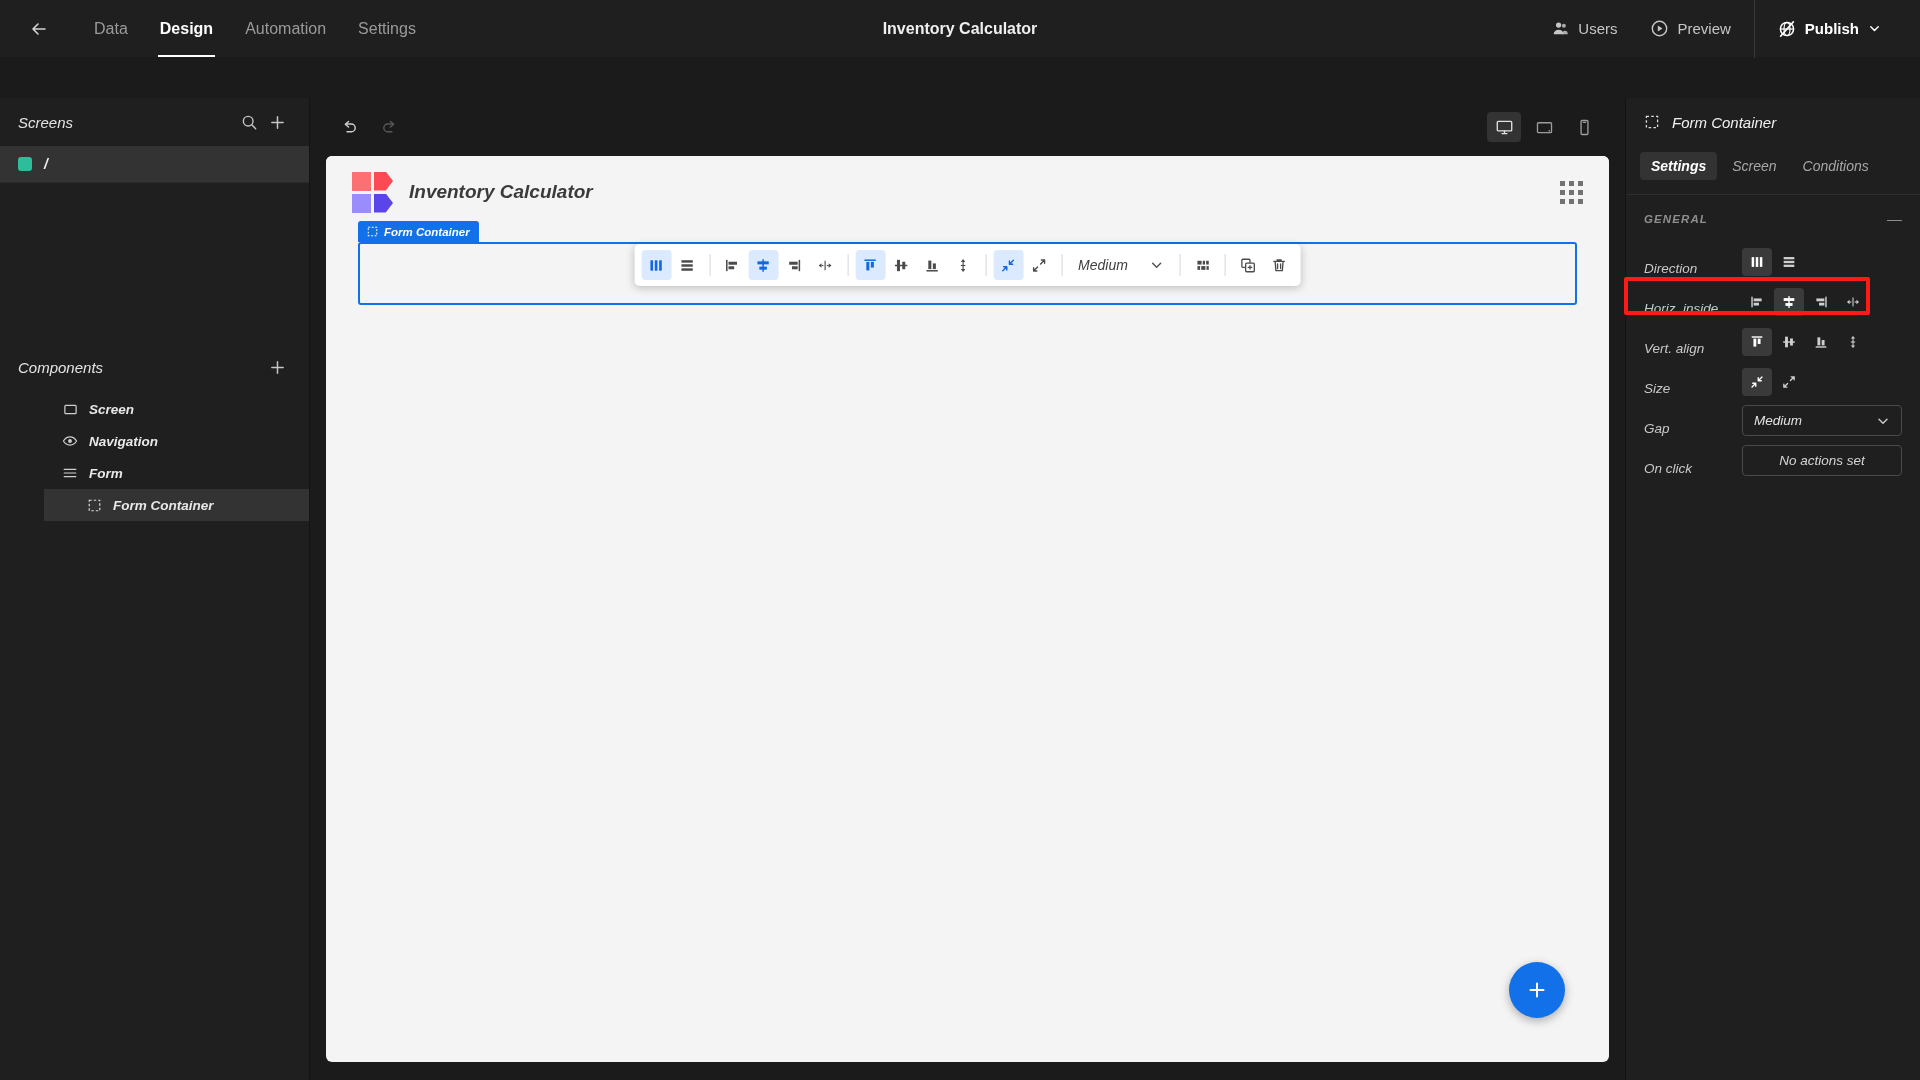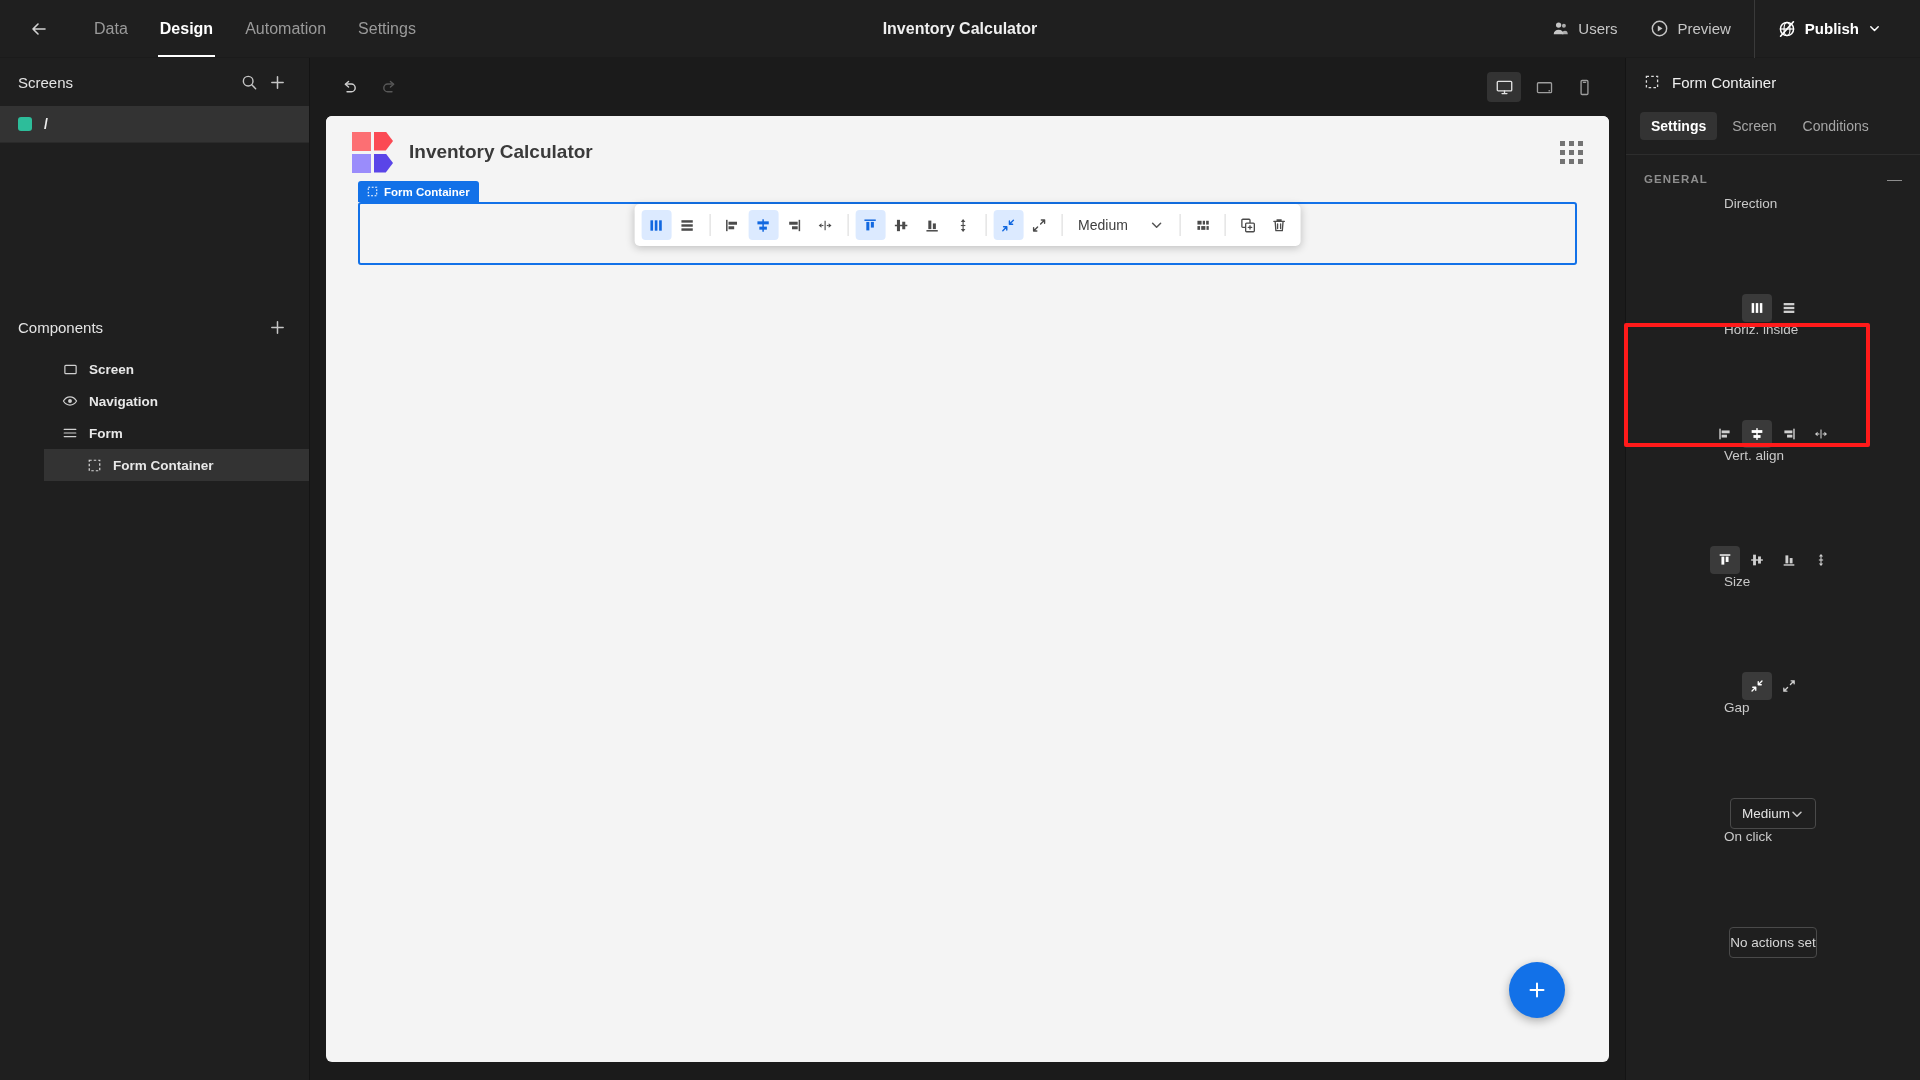--- a/index.html
+++ b/index.html
@@ -2,21 +2,21 @@
 <html><head>
 <meta charset="utf-8">
 <style>
   * { box-sizing: border-box; margin: 0; padding: 0; }
   html, body {
     width: 1920px; height: 1080px;
     background: #1b1b1b;
     font-family: "Liberation Sans", sans-serif;
     overflow: hidden;
   }
-  .app { position: relative; width: 1920px; height: 1080px; display: flex; flex-direction: column; }
+  .app { position: relative; width: 1920px; height: 1080px; display: flex; flex-direction: column; gap: 40px; }
 
   
   .topbar {
     height: 58px; background: #1f1f1f; display: flex; align-items: center;
     position: relative; flex: 0 0 58px; border-bottom: 1px solid #1b1b1b;
   }
   .back-btn {
     width: 34px; height: 34px; margin-left: 22px; display: flex;
     align-items: center; justify-content: center; cursor: pointer;
   }
@@ -39,21 +39,21 @@
     padding-right: 22px;
   }
   .tb-action {
     display: flex; align-items: center; gap: 9px; padding: 0 17px;
     font-size: 15px; color: #c6c6c6; cursor: pointer; height: 100%;
   }
   .tb-sep { width: 1px; height: 58px; background: #3a3a3a; margin: 0 6px; }
   .publish { color: #ffffff; font-weight: bold; }
 
   
-  .body { flex: 1; display: flex; min-height: 0; }
+  .body { flex: 1; display: flex; min-height: 0; font-style: italic; }
 
   
   .left {
     width: 310px; flex: 0 0 310px; background: #1f1f1f;
     display: flex; flex-direction: column; border-right: 1px solid #141414;
   }
   .panel-head {
     height: 48px; display: flex; align-items: center; padding: 0 18px;
     font-size: 15px; color: #e4e4e4;
   }
@@ -167,23 +167,22 @@
     cursor: pointer;
   }
   .rp-tab.active { background: #333333; color: #fff; font-weight: bold; }
   .rp-divider { height: 1px; background: #2d2d2d; margin-top: 8px; }
   .sect-head {
     display: flex; align-items: center; padding: 16px 18px 10px 18px;
   }
   .sect-title { font-size: 11.5px; letter-spacing: 1.1px; color: #8e8e8e; font-weight: bold; flex: 1; }
   .sect-toggle { color: #8e8e8e; font-size: 15px; cursor: pointer; line-height: 1; }
   .prop-row {
-    display: flex; align-items: center; min-height: 40px; padding: 0 18px;
+    display: flex; align-items: flex-end; min-height: 40px; padding: 0 18px;
     position: relative;
-    flex-direction: column;
   }
   .prop-label { width: 98px; flex: 0 0 98px; font-size: 13.5px; color: #c9c9c9; }
   .prop-ctl { flex: 1; display: flex; align-items: center; gap: 2px; }
   .sq-btn {
     width: 30px; height: 28px; border-radius: 4px; display: flex;
     align-items: center; justify-content: center; cursor: pointer; color: #cfcfcf;
   }
   .sq-btn.on { background: #3a3a3a; color: #fff; }
   .dd {
     width: 100%; height: 31px; border: 1px solid #4a4a4a; border-radius: 4px;

